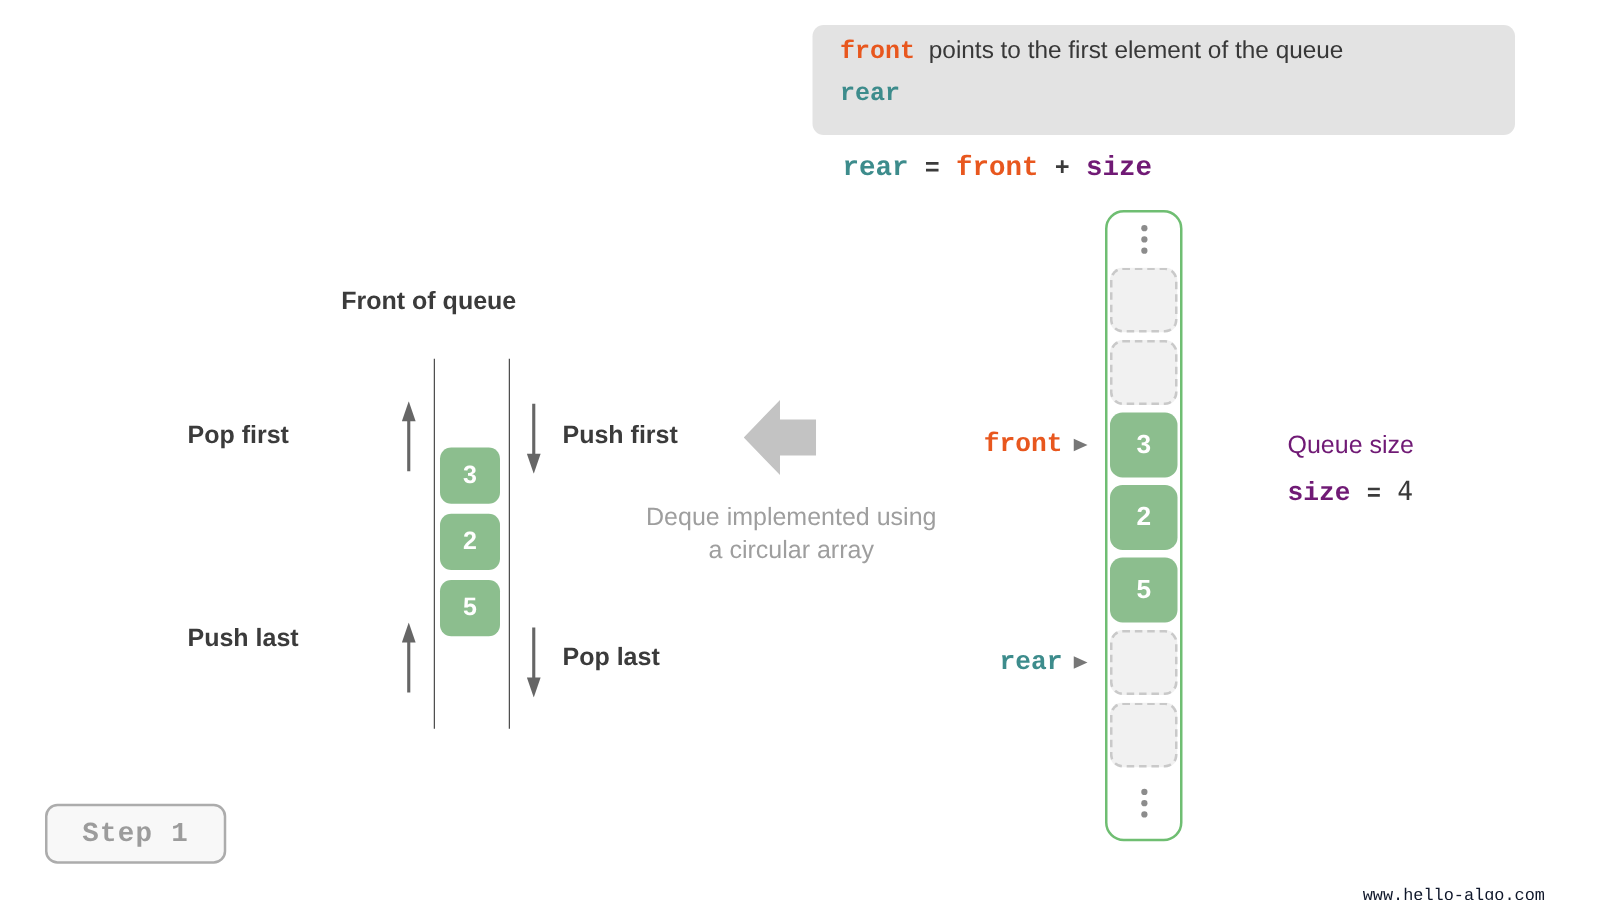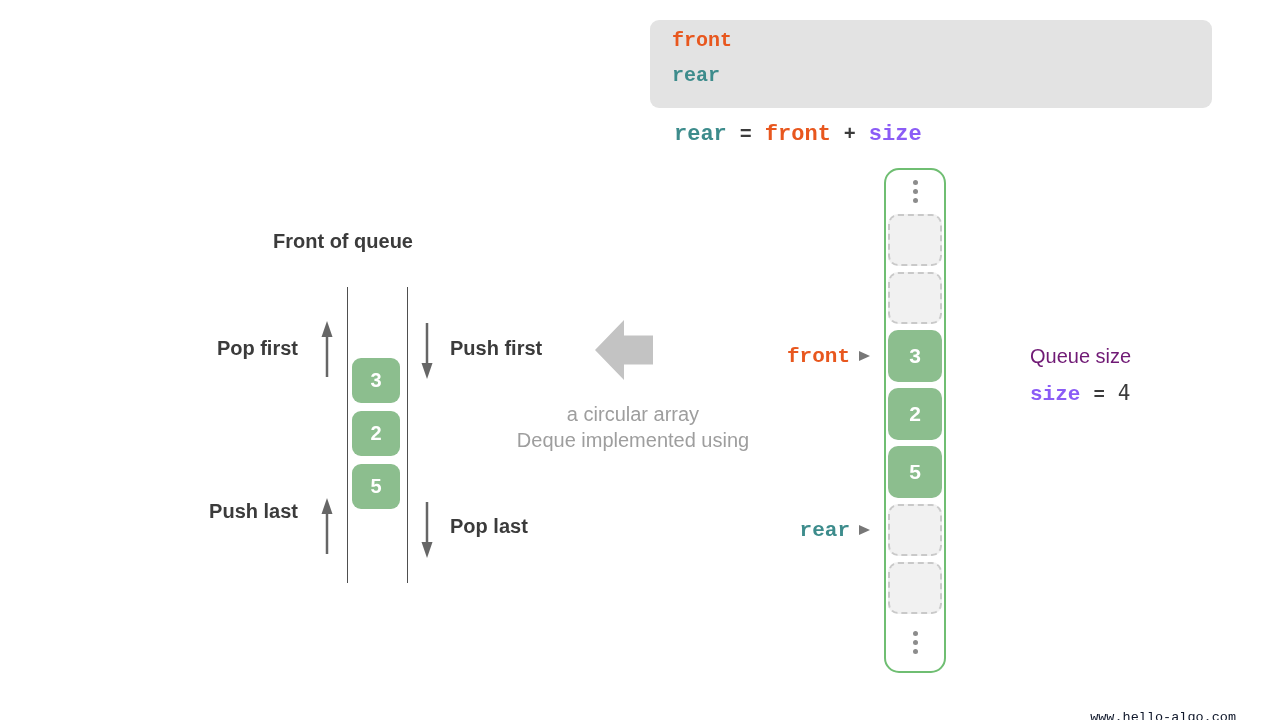--- a/index.html
+++ b/index.html
@@ -19,21 +19,21 @@
   .info-box {
     position: absolute; left: 650px; top: 20px;
     width: 562px; height: 88px;
     background: #e3e3e3; border-radius: 9px;
     padding: 9px 0 0 22px;
   }
   .info-line { display: flex; align-items: baseline; gap: 11px; height: 35px; font-size: 19.5px; color: #383838; }
   .kw { font-size: 20px; }
   .kw-front { color: #e8571e; }
   .kw-rear  { color: #3d8c8c; }
-  .kw-size  { color: #8b5cf6; }
+  .kw-size  { color: #701a75; }
 
   
   .formula {
     position: absolute; left: 674px; top: 122px;
     display: flex; align-items: baseline; gap: 13px;
     font-size: 22px;
   }
   .formula .op { color: #3b3b3b; font-size: 20px; }
 
   
@@ -42,21 +42,21 @@
     font-weight: bold; font-size: 20px; color: #3b3b3b;
   }
   .vline { position: absolute; top: 287px; width: 1px; height: 296px; background: #4f4f4f; }
   .queue-cell {
     position: absolute; left: 352px; width: 48px; height: 45px;
     background: #8cbe8e; border-radius: 9px;
     color: #ffffff; font-weight: bold; font-size: 20px;
     display: flex; align-items: center; justify-content: center;
   }
   .op-label { position: absolute; font-weight: bold; font-size: 20px; color: #3b3b3b; }
-  .op-label.right-align { width: 148px; text-align: right; }
+  .op-label.right-align { width: 148px; text-align: left; }
   .flow-arrow { position: absolute; }
 
   
   .big-arrow {
     position: absolute; left: 595px; top: 320px; width: 58px; height: 60px;
     background: #c3c3c3;
     clip-path: polygon(0 50%, 50% 0, 50% 26%, 100% 26%, 100% 74%, 50% 74%, 50% 100%);
   }
   .center-caption {
     position: absolute; left: 468px; top: 401px; width: 330px;
@@ -105,20 +105,21 @@
   }
 </style>
 </head>
 <body>
 
 <div class="stage">
 
   <div class="info-box">
     <div class="info-line">
       <span class="mono kw kw-front">front</span>
+      <span>points to the first element of the queue</span>
     </div>
     <div class="info-line">
       <span class="mono kw kw-rear">rear</span>
     </div>
   </div>
 
   <div class="formula mono">
     <span class="kw-rear">rear</span>
     <span class="op">=</span>
     <span class="kw-front">front</span>
@@ -154,22 +155,22 @@
   </svg>
 
   <div class="op-label" style="left:450px; top:515px;">Pop last</div>
   <svg class="flow-arrow" style="left:420px; top:500px;" width="14" height="58" viewBox="0 0 14 58">
     <line x1="7" y1="2" x2="7" y2="45" stroke="#666666" stroke-width="2.5"></line>
     <polygon points="7,58 1.5,42 12.5,42" fill="#666666"></polygon>
   </svg>
 
   <div class="big-arrow"></div>
   <div class="center-caption">
+    <div>Deque implemented using</div>
     <div>a circular array</div>
-    <div>Deque implemented using</div>
   </div>
 
   <div class="array-container"></div>
 
   <div class="dots" style="top:180px;">
       <span></span>
       <span></span>
       <span></span>
     </div>
 
@@ -196,16 +197,17 @@
     <span class="pointer-tri"></span>
   </div>
 
   <div class="queue-size-label">Queue size</div>
   <div class="size-row">
     <span class="mono kw-size">size</span>
     <span class="op mono">=</span>
     <span class="val">4</span>
   </div>
 
+  <div class="step-badge mono">Step 1</div>
 
   <div class="watermark">www.hello-algo.com</div>
 
 </div>
 
 </body></html>

